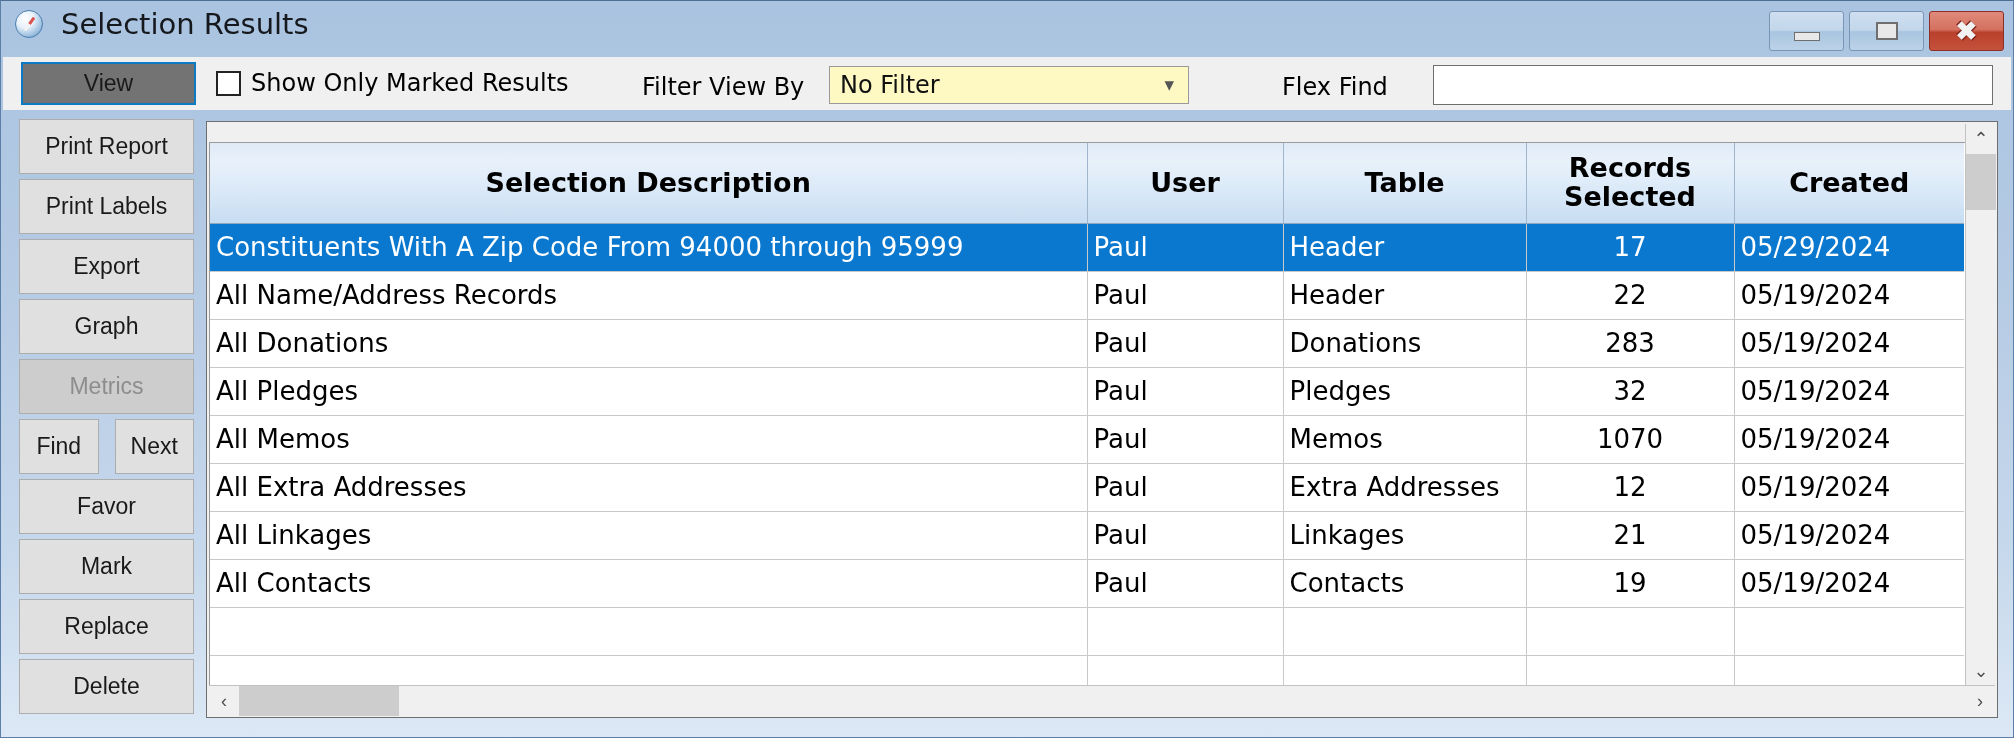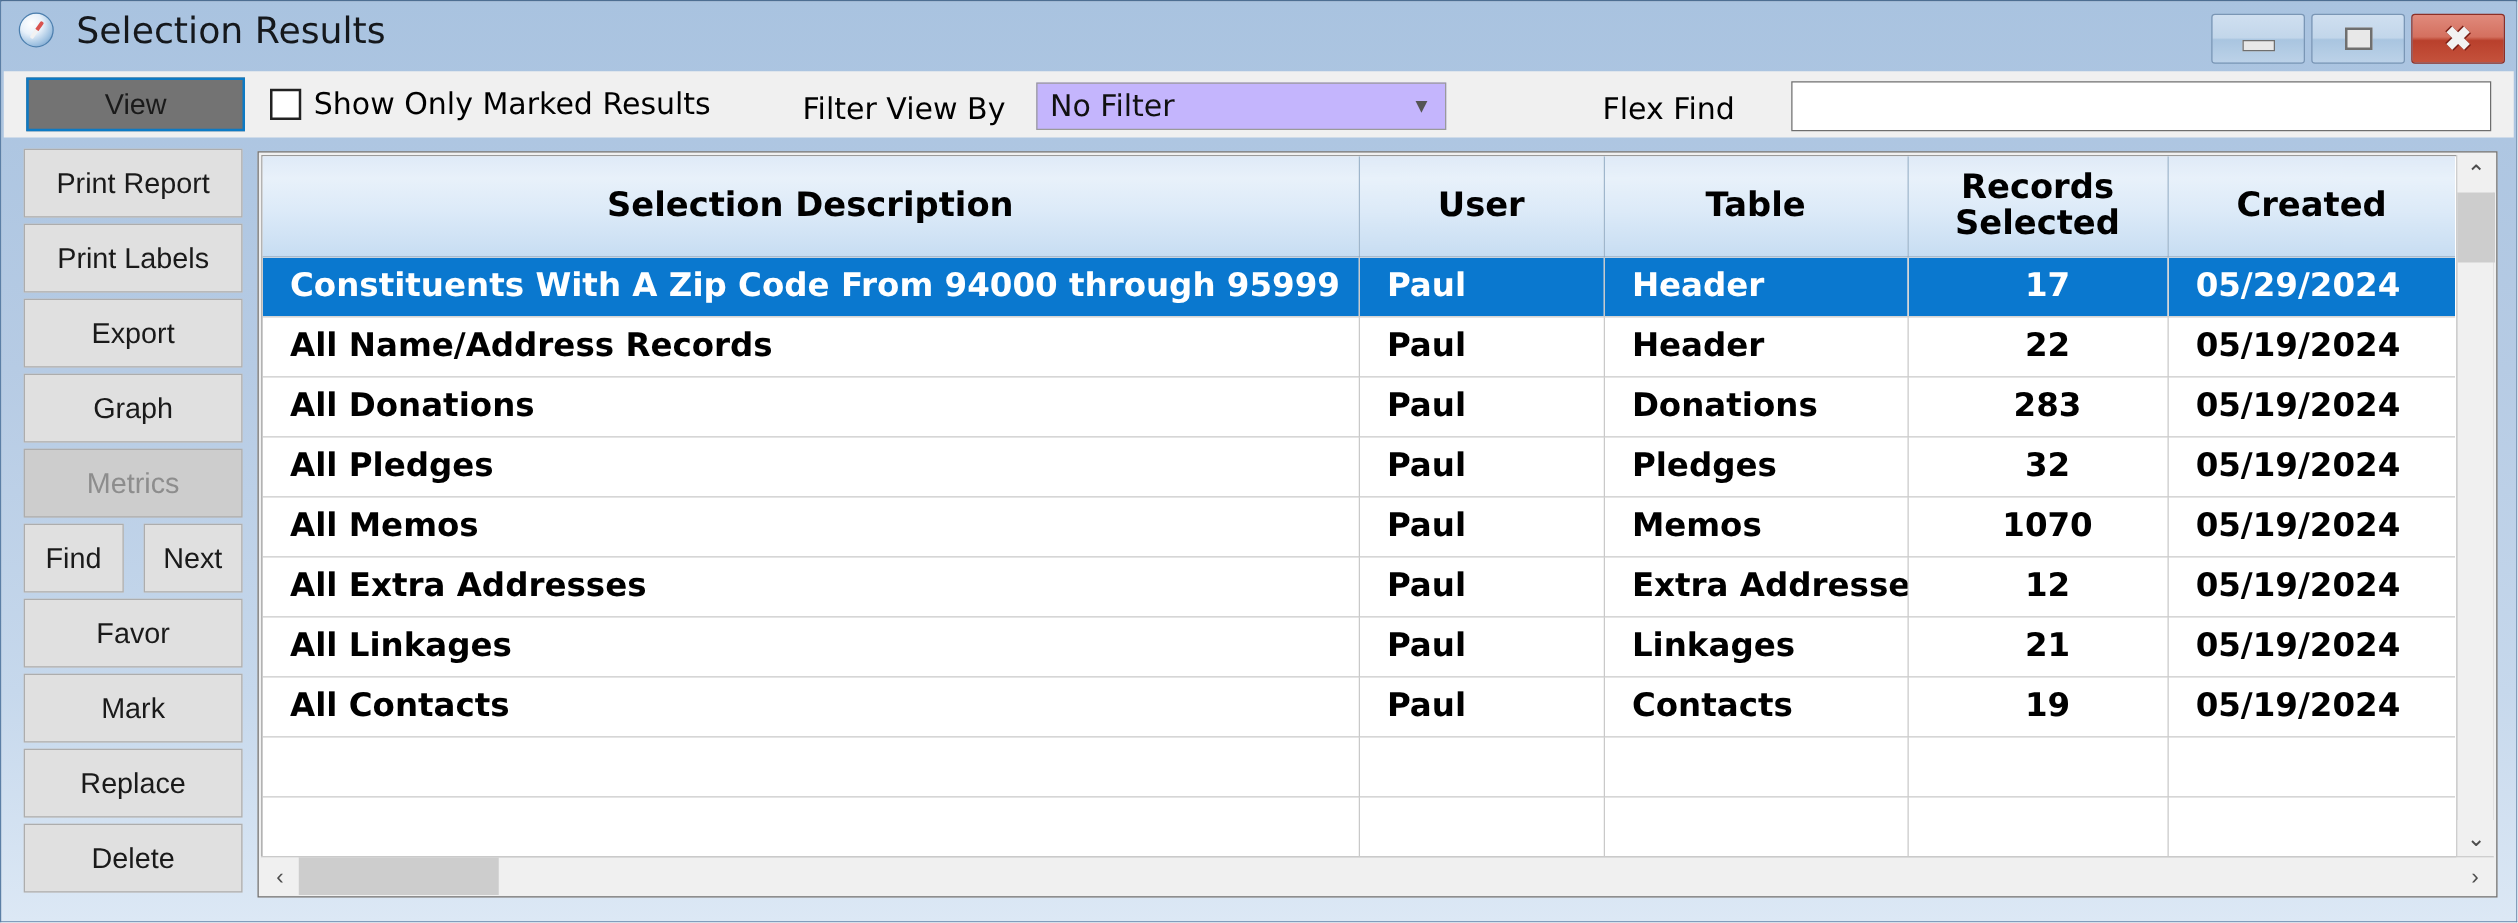--- a/index.html
+++ b/index.html
@@ -93,22 +93,22 @@
   }
   #marked-label{ font-size:24px;color:#000; white-space:nowrap;
     font-family:"DejaVu Sans", sans-serif;}
   #filter-label{
     position:absolute; left:639px; top:16px;
     font-size:24px;color:#000;white-space:nowrap;
     font-family:"DejaVu Sans", sans-serif;
   }
   #filter-select{
     position:absolute; left:826px; top:9px;
-    width:328px;height:38px;
-    background:#c4b5fd;border:1px solid #9a9a9a;
+    width:360px;height:38px;
+    background:#fef9c3;border:1px solid #9a9a9a;
     display:flex;align-items:center;
     cursor:pointer;
   }
   #filter-value{
     font-size:24px;color:#111;padding-left:10px;flex:1;
     font-family:"DejaVu Sans", sans-serif;
   }
   #filter-chevron{
     font-size:19px;color:#555;padding-right:14px; line-height:14px;
   }
@@ -147,21 +147,21 @@
   .side-pair .side-btn{ width:85px; }
 
   
   #gridpanel{
     position:absolute; left:205px; top:120px;
     width:1792px; height:597px;
     background:#f0f0f0;
     border:1px solid #6e6e6e;
   }
   #gridinner{
-    position:absolute; left:2px; top:2px;
+    position:absolute; left:2px; top:20px;
     width:1786px; height:562px;
     background:#ffffff;
     border:1px solid #9a9a9a;
     overflow:hidden;
   }
   table{
     border-collapse:collapse;
     width:1754px;
     table-layout:fixed;
   }
@@ -176,25 +176,24 @@
     font-family:"DejaVu Sans", sans-serif;
   }
   thead th:last-child{ border-right:none; }
   .hdr-two{ line-height:1.05; }
 
   tbody td{
     height:48px;
     border-right:1px solid #c9c9c9;
     border-bottom:1px solid #c9c9c9;
     font-size:26px; color:#000;
-    padding:0 22px;
+    padding:0 6px;
     white-space:nowrap;
     overflow:hidden;
     font-family:"DejaVu Sans", sans-serif;
-    font-weight:bold;
   }
   tbody td:last-child{ border-right:none; }
   tr.selected td{ background:#0a78cf; color:#ffffff; }
   td.num{ text-align:center; padding-right:6px;}
   td.empty{ height:48px; }
 
   
   col.c-desc{ width:877px; }
   col.c-user{ width:196px; }
   col.c-table{ width:243px; }

